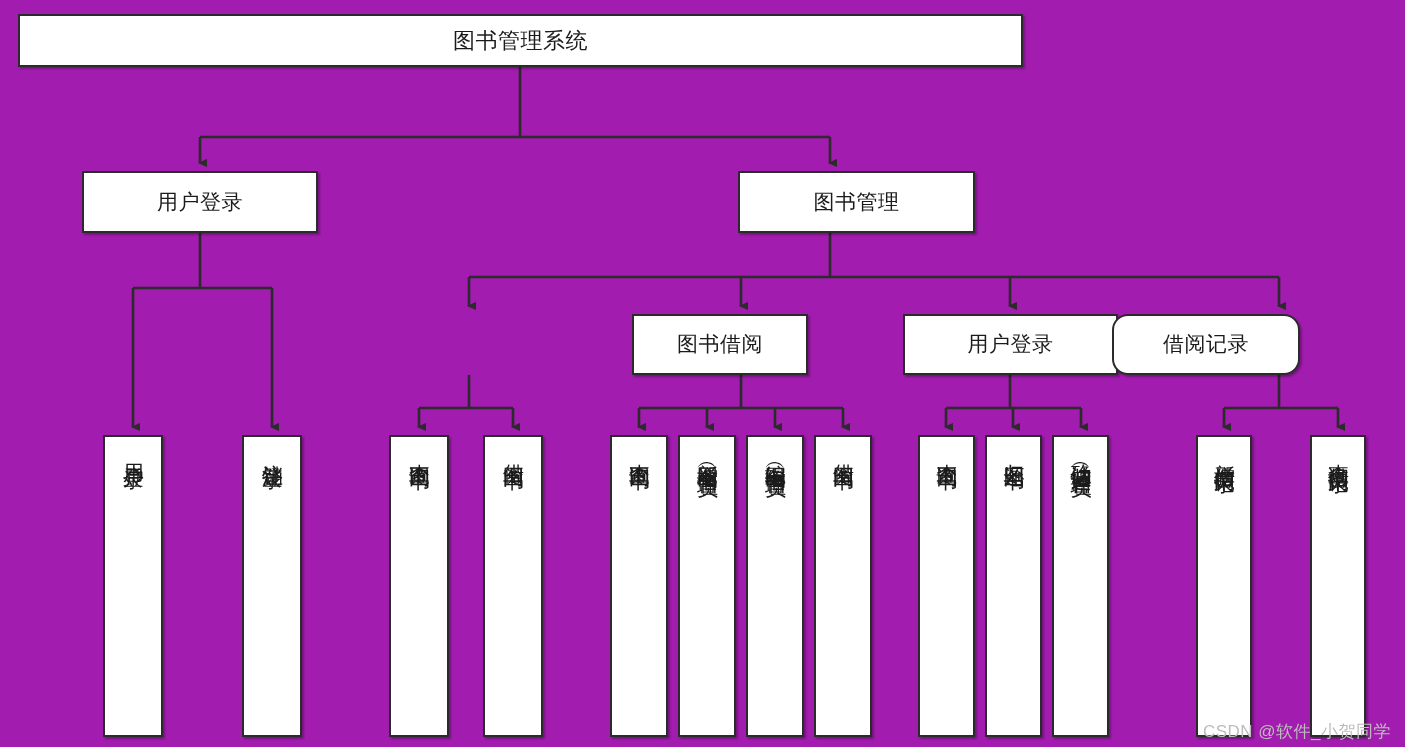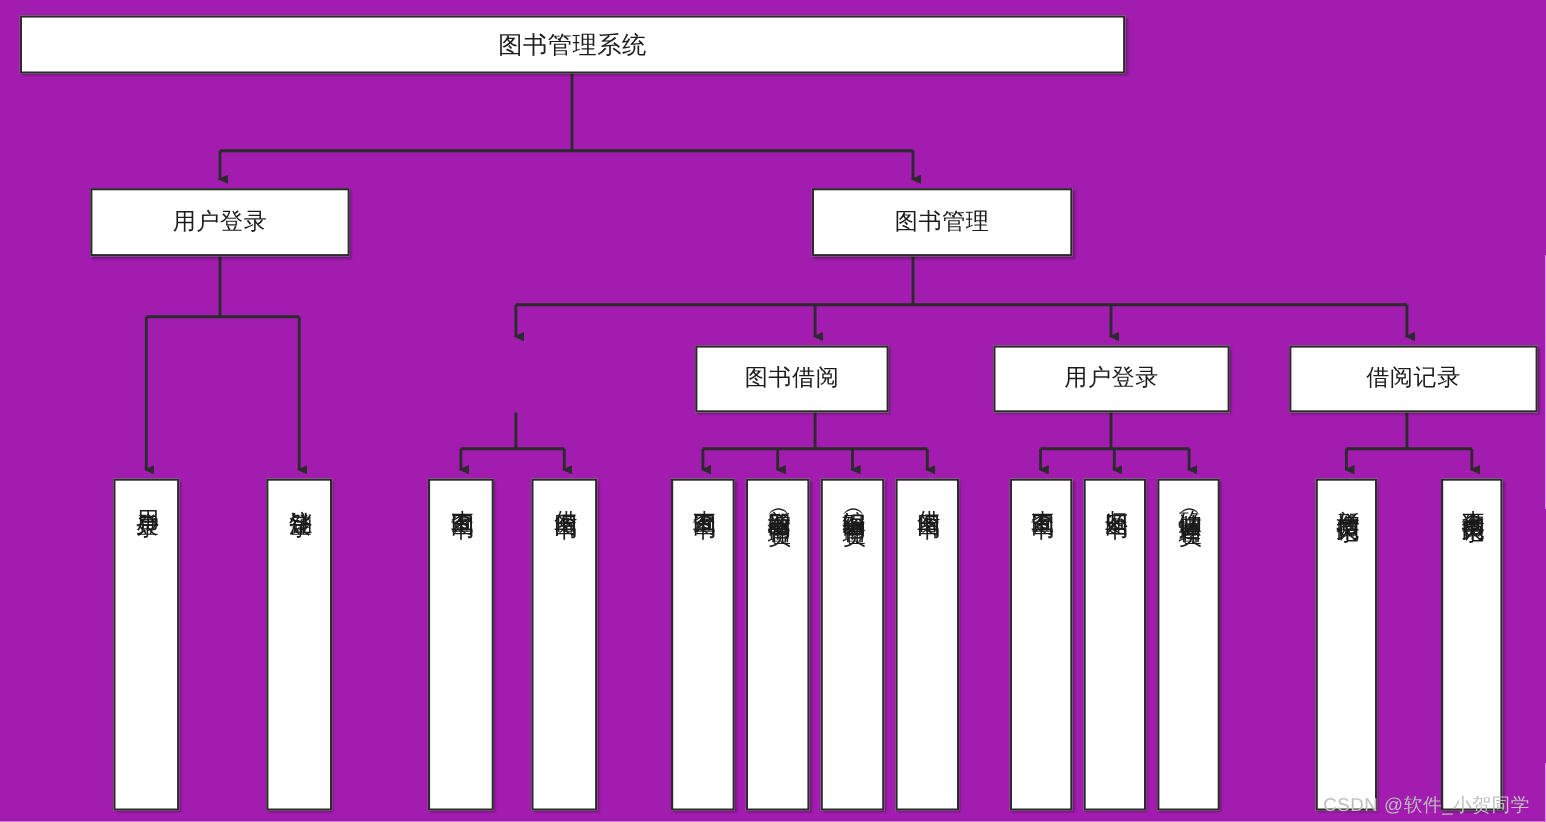--- a/index.html
+++ b/index.html
@@ -132,21 +132,21 @@
   <div class="node" style="left: 711px; top: 171px; width: 237px; height: 62px; margin-left: 27px;">
     <span class="label">图书管理</span>
   </div>
 
   <div class="node" style="left: 632px; top: 314px; width: 176px; height: 61px;">
     <span class="label">图书借阅</span>
   </div>
   <div class="node" style="left: 903px; top: 314px; width: 215px; height: 61px;">
     <span class="label">用户登录</span>
   </div>
-  <div class="node" style="left: 1172px; top: 314px; width: 226px; height: 61px;">
+  <div class="node" style="left: 1112px; top: 314px; width: 188px; height: 61px; border-radius: 16px;">
     <span class="label">借阅记录</span>
   </div>
 
   <div class="node vertical" style="left: 103px; top: 435px; width: 60px; height: 302px;">
     <span class="label">用户登录</span>
   </div>
   <div class="node vertical" style="left: 242px; top: 435px; width: 60px; height: 302px;">
     <span class="label">注销登录</span>
   </div>
   <div class="node vertical" style="left: 389px; top: 435px; width: 60px; height: 302px;">

